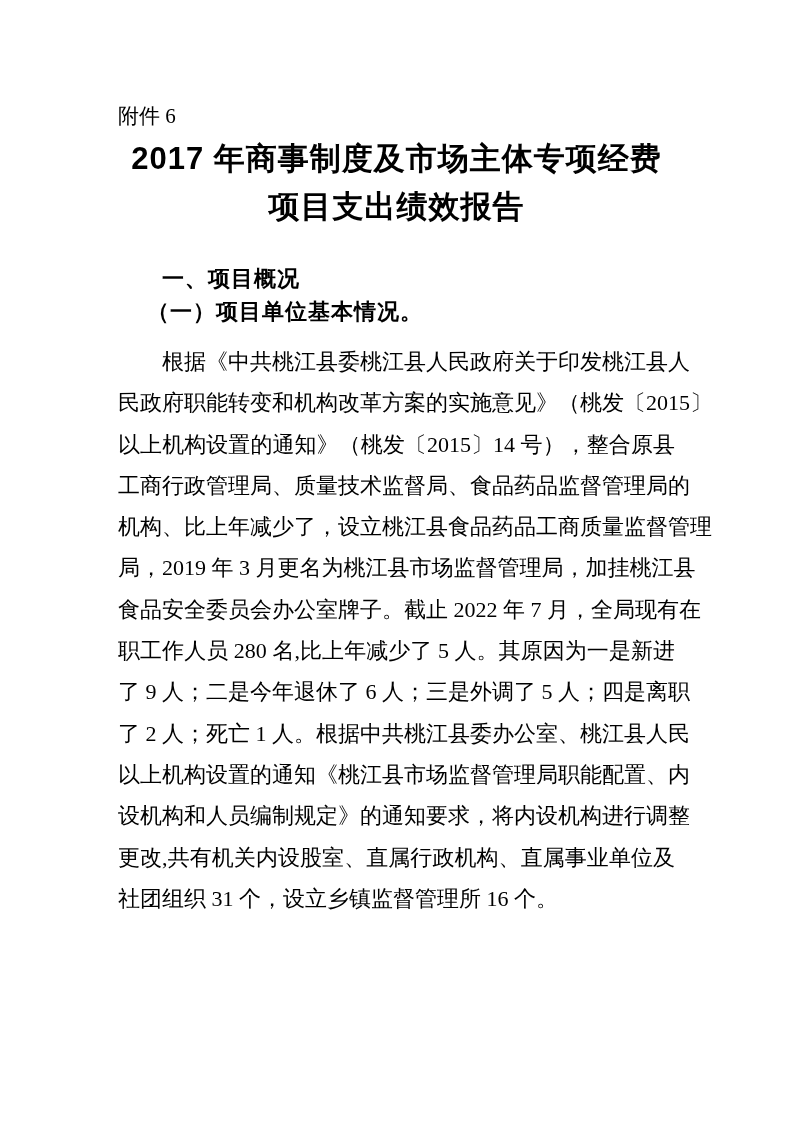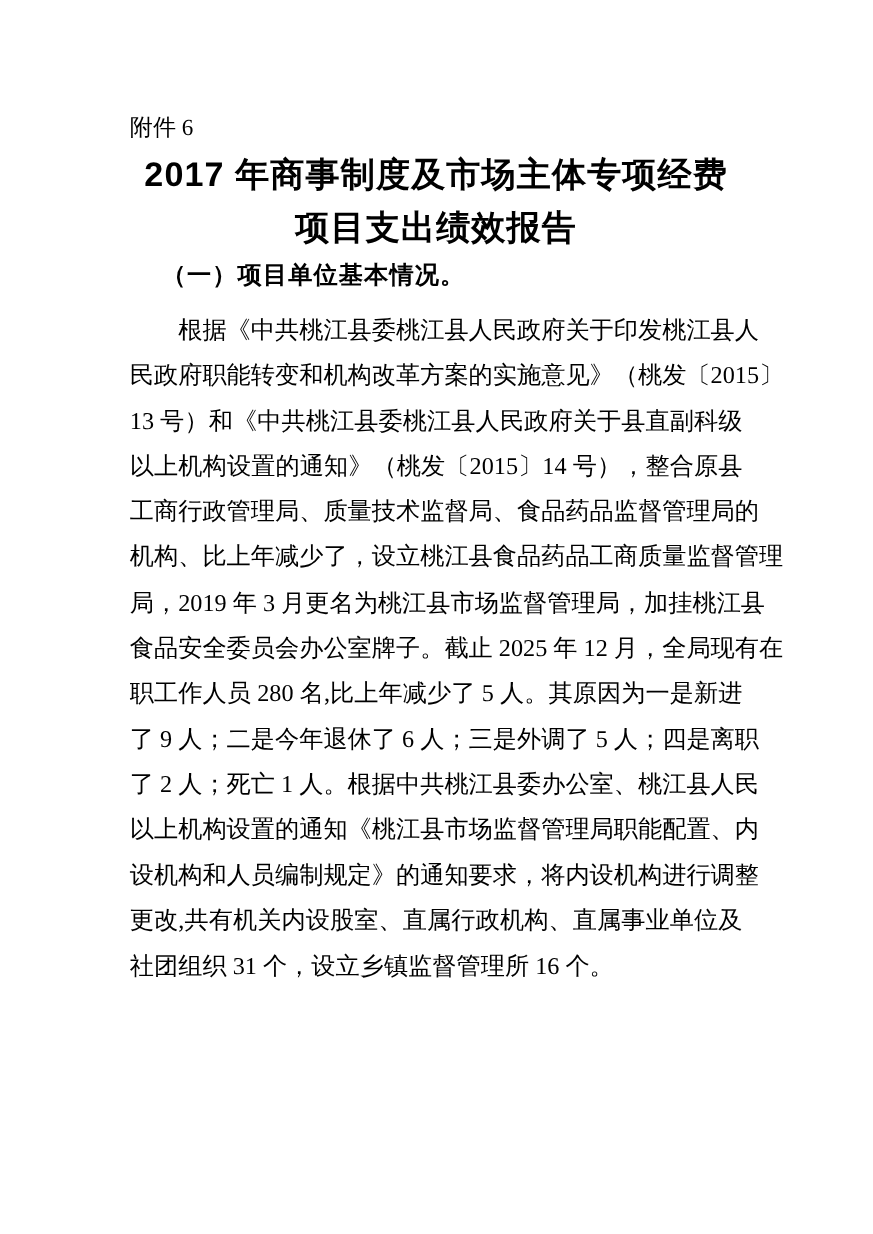--- a/index.html
+++ b/index.html
@@ -83,32 +83,32 @@
 <div class="page">
   <div class="content-column">
 
     <div class="attachment-label">附件 6</div>
 
     <div class="doc-title">
       <div>2017 年商事制度及市场主体专项经费</div>
       <div>项目支出绩效报告</div>
     </div>
 
+    <div class="section-heading">一、项目概况</div>
 
     <div class="subsection-heading">（一）项目单位基本情况。</div>
 
     <div class="paragraph">
       <div class="pline first-line">根据《中共桃江县委桃江县人民政府关于印发桃江县人</div>
       <div class="pline">民政府职能转变和机构改革方案的实施意见》（桃发〔2015〕</div>
-      <div class="pline">13 号）和《中共桃江县委桃江县人民政府关于县直副科级</div>
       <div class="pline">以上机构设置的通知》（桃发〔2015〕14 号），整合原县</div>
       <div class="pline">工商行政管理局、质量技术监督局、食品药品监督管理局的</div>
       <div class="pline">机构、比上年减少了，设立桃江县食品药品工商质量监督管理</div>
       <div class="pline">局，2019 年 3 月更名为桃江县市场监督管理局，加挂桃江县</div>
-      <div class="pline">食品安全委员会办公室牌子。截止 2025 年 12 月，全局现有在</div>
+      <div class="pline">食品安全委员会办公室牌子。截止 2022 年 7 月，全局现有在</div>
       <div class="pline">职工作人员 280 名,比上年减少了 5 人。其原因为一是新进</div>
       <div class="pline">了 9 人；二是今年退休了 6 人；三是外调了 5 人；四是离职</div>
       <div class="pline">了 2 人；死亡 1 人。根据中共桃江县委办公室、桃江县人民</div>
       <div class="pline">以上机构设置的通知《桃江县市场监督管理局职能配置、内</div>
       <div class="pline">设机构和人员编制规定》的通知要求，将内设机构进行调整</div>
       <div class="pline">更改,共有机关内设股室、直属行政机构、直属事业单位及</div>
       <div class="pline last-line">社团组织 31 个，设立乡镇监督管理所 16 个。</div>
     </div>
 
   </div>

